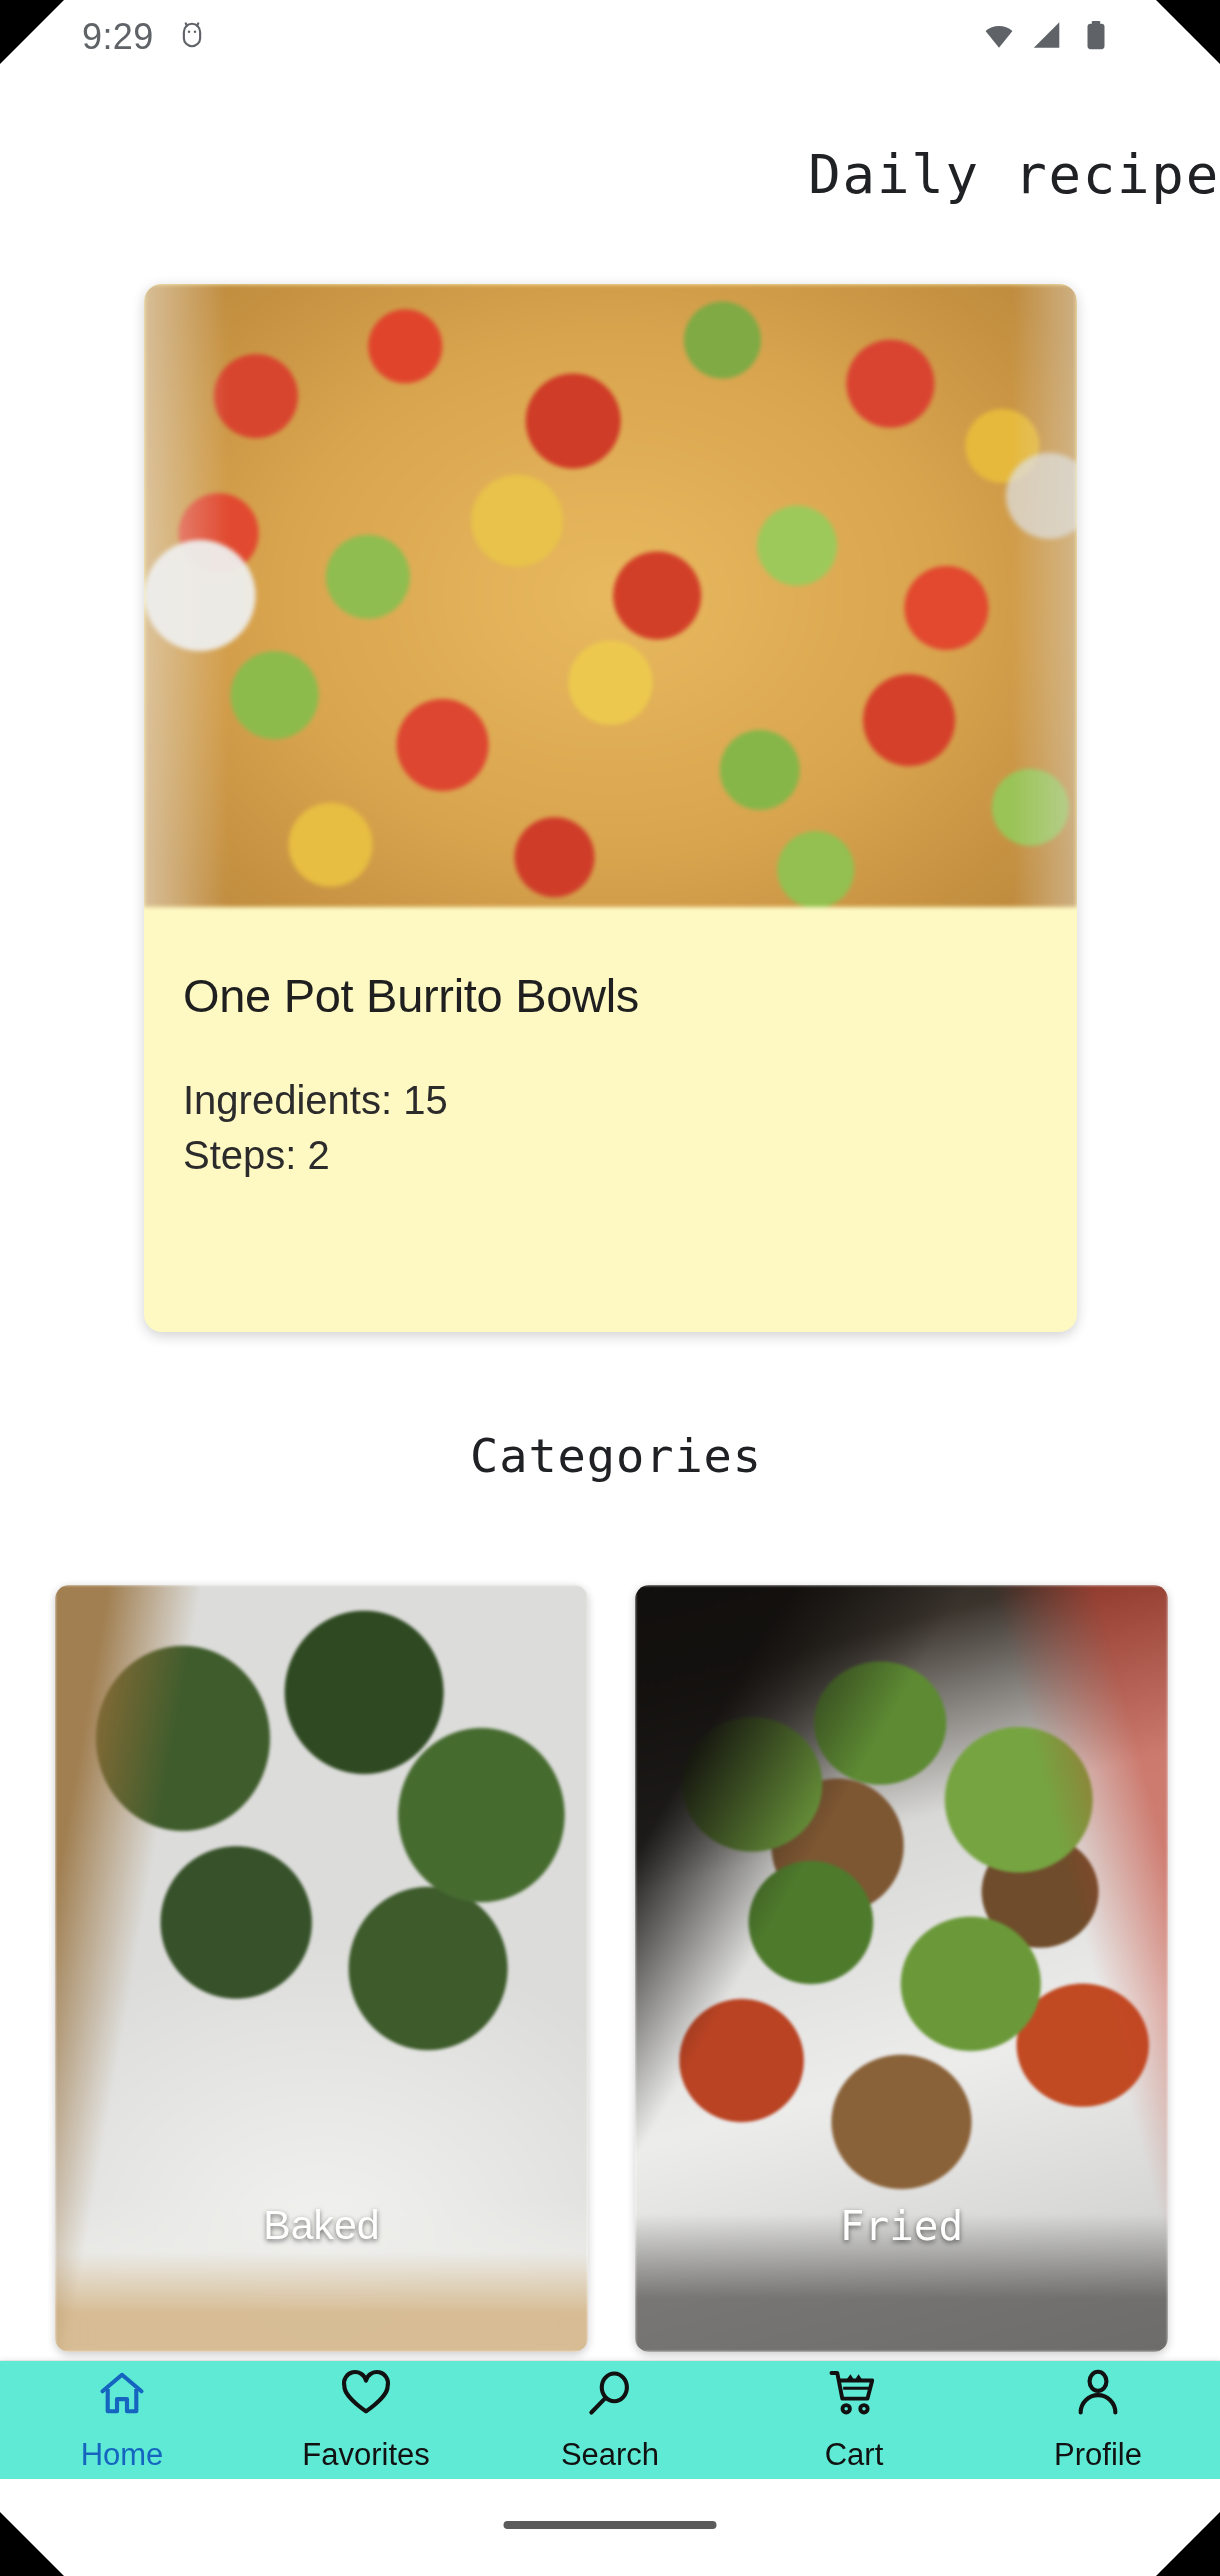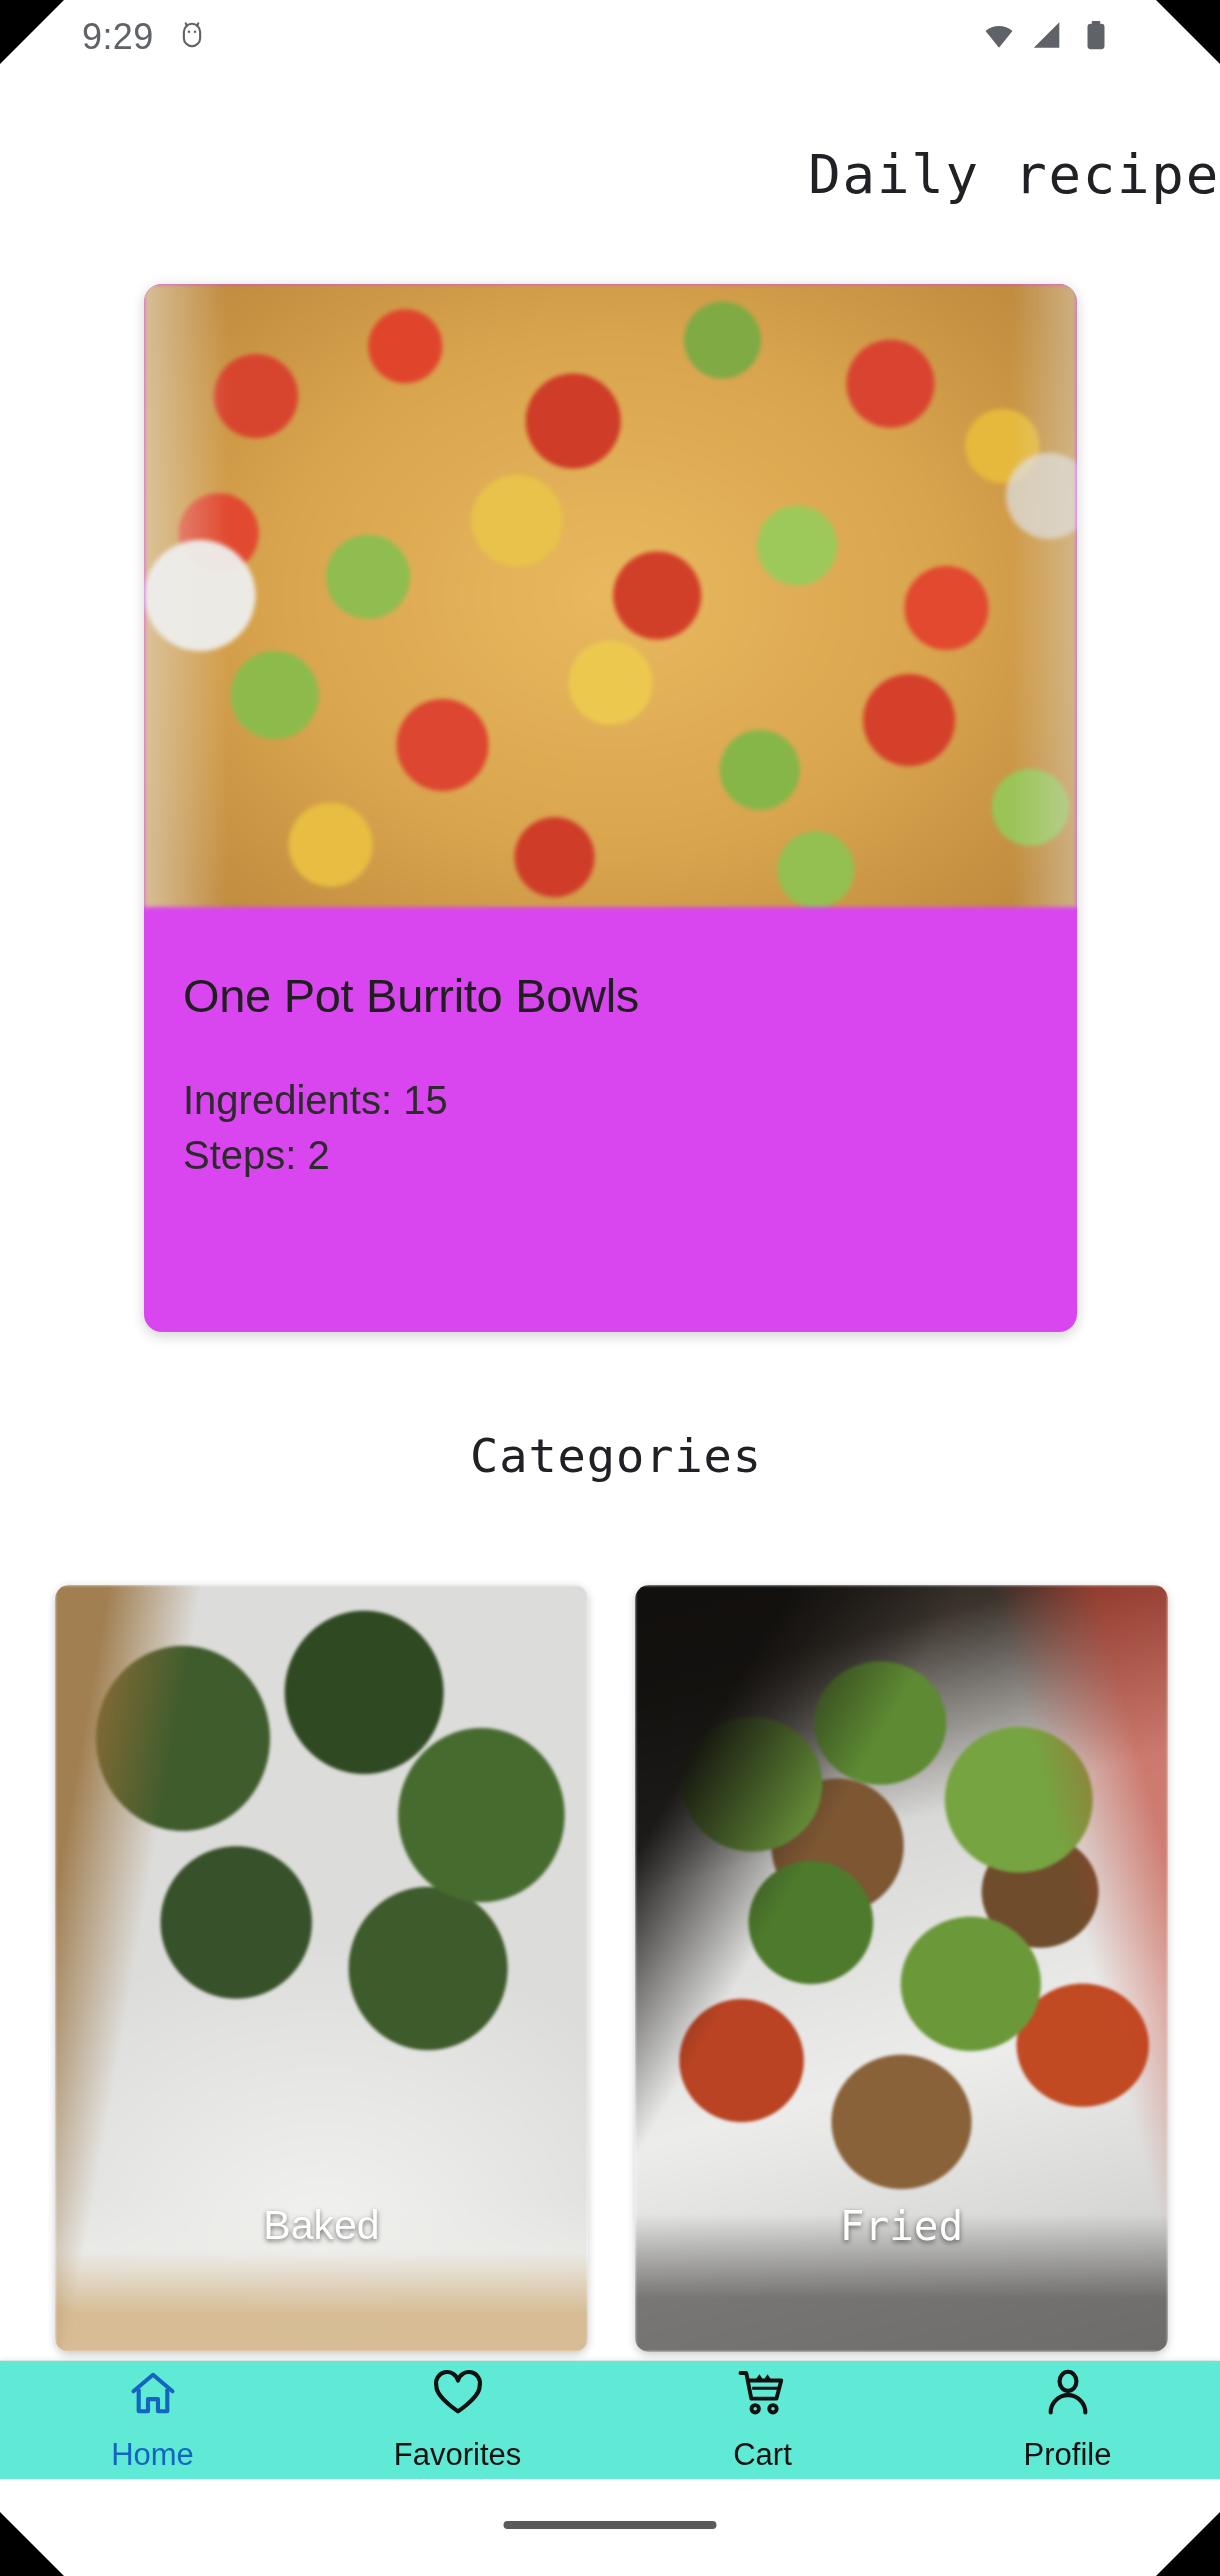--- a/index.html
+++ b/index.html
@@ -32,21 +32,21 @@
     position:absolute; top:143px; left:0; width:1220px;
     text-align:right;
     font-family:"DejaVu Sans Mono", monospace;
     font-size:54px; color:#202124; letter-spacing:1.8px;
   }
 
   
   #recipe-card {
     position:absolute; top:284px; left:144px;
     width:933px; height:1048px;
-    background:#d946ef; border-radius:18px;
+    background:#fef9c3; border-radius:18px;
     box-shadow:0 3.6px 12.5px rgba(0,0,0,0.18);
     overflow:hidden;
   }
   #recipe-photo {
     position:absolute; top:0; left:0; width:933px; height:623px;
     overflow:hidden;
     background:
       radial-gradient(circle at 12% 18%, #d8452e 0 41px, transparent 43px),
       radial-gradient(circle at 28% 10%, #e0452c 0 36px, transparent 38px),
       radial-gradient(circle at 46% 22%, #cf3c27 0 47px, transparent 48px),
@@ -258,20 +258,29 @@
 
     <div class="nav-item">
       <span>
         <svg width="52" height="52" viewBox="0 0 24 24" fill="none" stroke="#111" stroke-width="1.9">
           <path d="M12 20.5 C3.8 14.6 2 11.4 2 8.6 A4.9 4.9 0 0 1 12 6.3 A4.9 4.9 0 0 1 22 8.6 C22 11.4 20.2 14.6 12 20.5 Z" stroke-linejoin="round"></path>
         </svg>
       </span>
       <span class="nav-label">Favorites</span>
     </div>
 
+    <div class="nav-item">
+      <span>
+        <svg width="52" height="52" viewBox="0 0 24 24" fill="none" stroke="#111" stroke-width="1.9">
+          <ellipse cx="14" cy="9.4" rx="5.8" ry="6.4"></ellipse>
+          <path d="M9.6 14.6 L3.4 21" stroke-linecap="round"></path>
+        </svg>
+      </span>
+      <span class="nav-label">Search</span>
+    </div>
 
     <div class="nav-item">
       <span>
         <svg width="52" height="52" viewBox="0 0 24 24" fill="none" stroke="#111" stroke-width="1.8">
           <path d="M1.6 2.8 H4.3 L6.6 14.6 H18.2 L20.4 6.2 H5.3" stroke-linecap="round" stroke-linejoin="round"></path>
           <path d="M7 9.8 H19.6" stroke-width="1.4"></path>
           <path d="M8.2 6.2 L10.4 3.4 L12.2 6.2 L14.1 3.4 L16 6.2 Z" fill="#111" stroke="none"></path>
           <circle cx="8.4" cy="19.3" r="1.7"></circle>
           <circle cx="16.6" cy="19.3" r="1.7"></circle>
         </svg>

